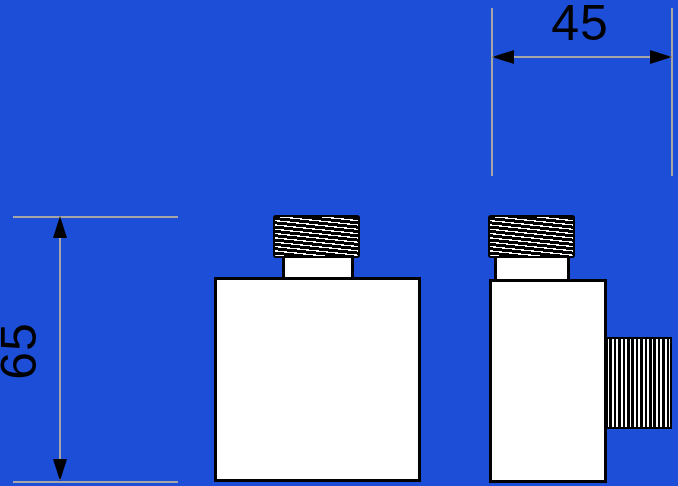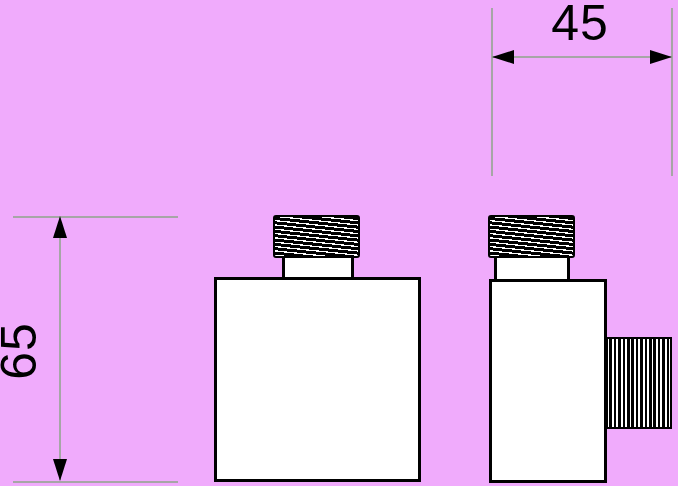--- a/index.html
+++ b/index.html
@@ -4,21 +4,21 @@
 <style>
   html, body {
     margin: 0;
     padding: 0;
     background: #ffffff;
   }
   .canvas {
     position: relative;
     width: 678px;
     height: 486px;
-    background: #f0abfc;
+    background: #1d4ed8;
     overflow: hidden;
     font-family: "Liberation Sans", sans-serif;
   }
   
   .dline {
     position: absolute;
     background: #a6a6a6;
   }
   
   .arrow {

